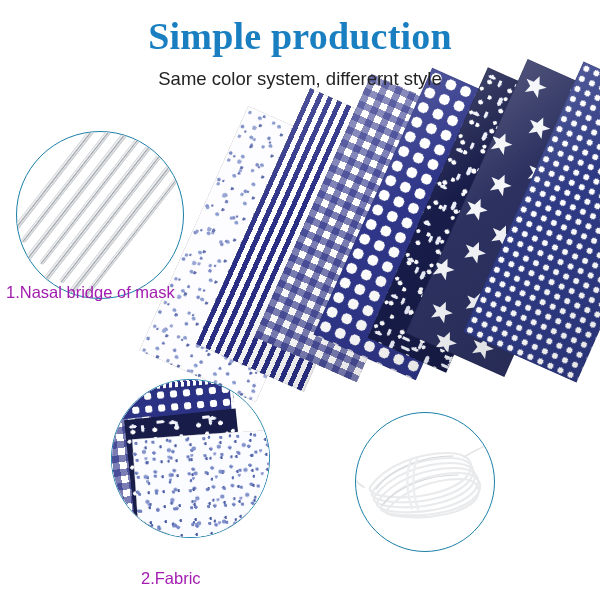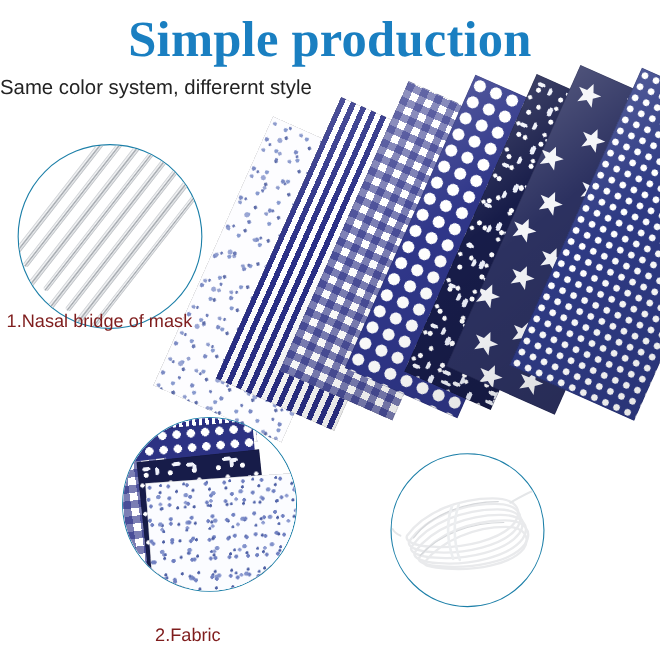--- a/index.html
+++ b/index.html
@@ -7,38 +7,38 @@
     width:600px;height:600px;background:#ffffff;
     font-family:"Liberation Sans", sans-serif;
     overflow:hidden;position:relative;
   }
   #stage{position:absolute;inset:0;width:600px;height:600px;overflow:hidden;background:#fff;}
 
   
   .title{
     position:absolute;left:0;top:8px;width:600px;text-align:center;
     font-family:"Liberation Serif", serif;
-    font-weight:700;font-size:46px;line-height:56px;
+    font-weight:700;font-size:38px;line-height:56px;
     color:#1a7fc1;letter-spacing:.2px;white-space:nowrap;
   }
   .subtitle{
-    position:absolute;left:0;top:66px;width:600px;text-align:left;
+    position:absolute;left:0;top:66px;width:600px;text-align:center;
     font-family:"Liberation Sans", sans-serif;
     font-size:18.5px;line-height:26px;color:#232323;white-space:nowrap;
   }
 
   
   .ring{
     position:absolute;border-radius:50%;
     border:1.6px solid #1c7fa8;background:#fff;
     overflow:hidden;
   }
   .ring-open{overflow:visible;}
   .caption{
-    position:absolute;font-size:16.5px;color:#7f1d1d;
+    position:absolute;font-size:16.5px;color:#a21caf;
     font-family:"Liberation Sans", sans-serif;white-space:nowrap;
   }
 
   
   .swatch{position:absolute;transform-origin:50% 50%;}
 
   .p-floral{
     background:
       radial-gradient(circle at 18% 22%, #8e9ccd 0 1.6px, transparent 1.9px),
       radial-gradient(circle at 62% 12%, #6d7cb8 0 1.3px, transparent 1.6px),

